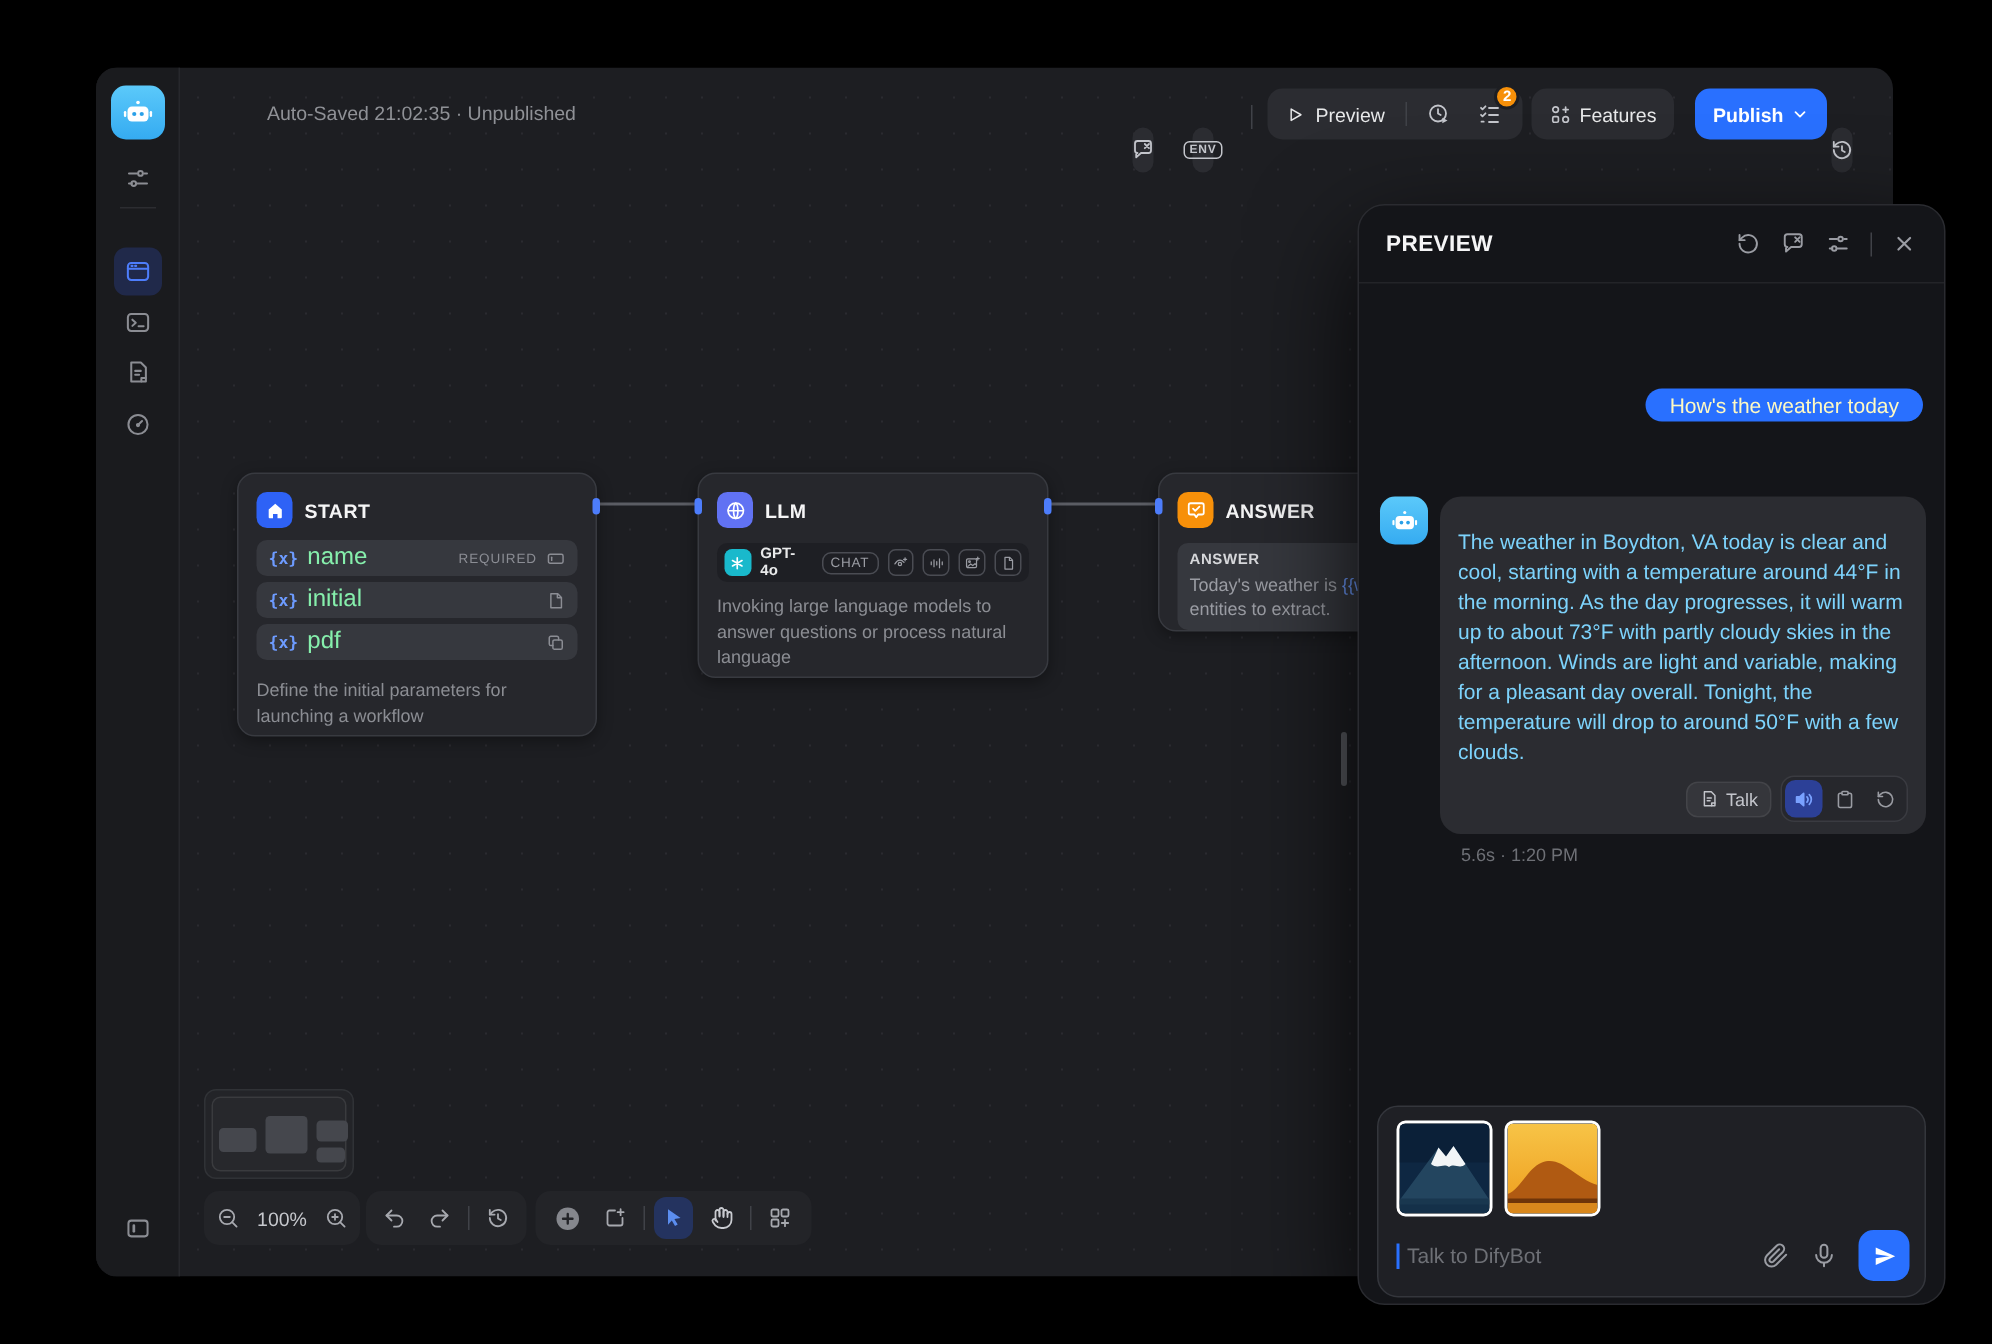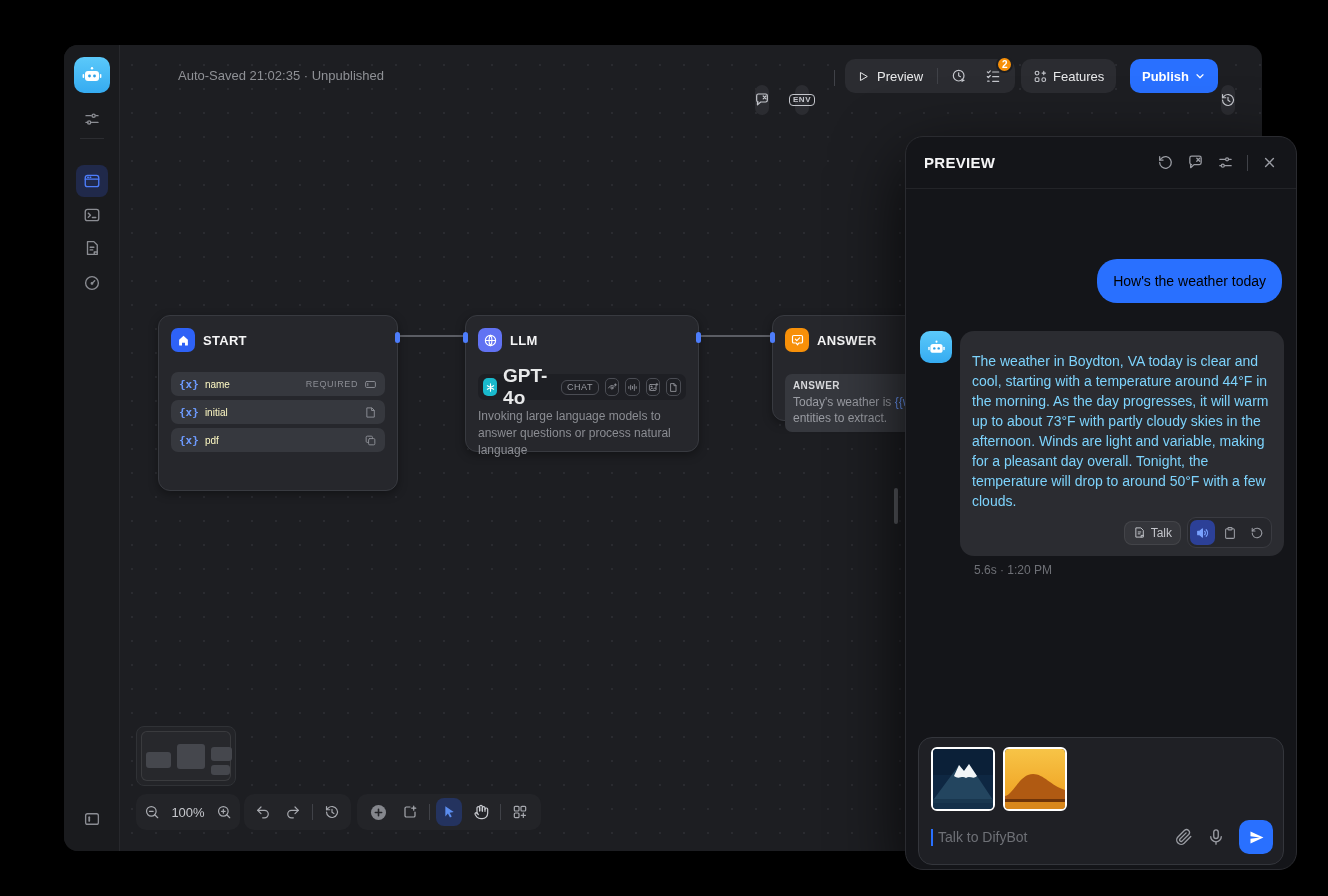--- a/index.html
+++ b/index.html
@@ -41,38 +41,38 @@
   .badge { position:absolute; top:-7px; right:-7px; min-width:17px; height:17px; border-radius:9px;
     background:var(--orange,#f79009); color:#fff; font-size:10px; font-weight:700;
     display:flex; align-items:center; justify-content:center; border:2px solid #1d1e22; }
   .publish { position:absolute; top:14px; height:34px; border-radius:10px; background:var(--accent,#2970ff);
     color:#fff; font-size:13px; font-weight:600; display:flex; align-items:center; gap:5px; padding:0 12px; }
 
   
   .edge { position:absolute; height:2px; background:#5b5d64; z-index:1; }
   .node { position:absolute; background:#26272c; border:1px solid #383a40; border-radius:12px;
     z-index:2; box-shadow:0 3px 10px rgba(0,0,0,.35); }
-  .node-head { display:flex; align-items:center; gap:8px; padding:12px 12px 20px; }
+  .node-head { display:flex; align-items:center; gap:8px; padding:12px 12px 8px; }
   .node-ic { width:24px; height:24px; border-radius:7px; display:flex; align-items:center; justify-content:center; color:#fff; }
   .node-ic .icon { width:15px; height:15px; }
   .node-title { font-size:13px; font-weight:700; color:#f5f5f6; letter-spacing:.3px; }
   .node-desc { font-size:12px; line-height:17px; color:#8b8d93; padding:8px 12px 12px; }
   .nub { position:absolute; width:5px; height:11px; border-radius:3px; background:#4d7dfb; top:16px; z-index:3; }
   .var-row { display:flex; align-items:center; gap:6px; height:24px; background:#36383e;
     border-radius:7px; padding:0 8px; margin:0 12px 4px; }
   .var-x { font-family:"DejaVu Sans Mono",monospace; font-size:11px; font-weight:600; color:#6d9bff; }
-  .var-name { font-size:10px; color:#fef9c3; }
+  .var-name { font-size:16px; color:#86efac; }
   .var-tag { margin-left:auto; font-size:9px; letter-spacing:.6px; color:#8b8d94; }
   .var-ic { width:13px; height:13px; color:#8b8d94; }
   .model-row { display:flex; align-items:center; gap:6px; height:26px; background:#1e1f24;
     border-radius:7px; margin:2px 12px 0; padding:0 5px; }
   .openai-chip { width:18px; height:18px; border-radius:5px; background:#19b9cc; color:#fff;
     display:flex; align-items:center; justify-content:center; }
   .openai-chip .icon { width:11px; height:11px; }
-  .model-name { font-size:19px; font-weight:600; color:#e8e9ea; }
+  .model-name { font-size:10px; font-weight:600; color:#e8e9ea; }
   .chat-badge { margin-left:auto; border:1px solid #4a4c53; border-radius:6px; color:#9a9ca3;
     font-size:9px; letter-spacing:.5px; padding:2px 5px; line-height:1; }
   .cap { width:18px; height:18px; border:1px solid #4a4c53; border-radius:5px; color:#9a9ca3;
     display:flex; align-items:center; justify-content:center; }
   .cap .icon { width:11px; height:11px; }
   .ans-box { background:#36383e; border-radius:7px; margin:2px 12px 12px; padding:6px 8px; width:216px; }
   .ans-label { font-size:10px; font-weight:700; letter-spacing:.4px; color:#d7d8db; margin-bottom:3px; }
   .ans-text { font-size:12px; line-height:16px; color:#9a9ca3; white-space:nowrap; overflow:hidden; }
   .ans-var { color:#6d9bff; }
 
@@ -91,22 +91,22 @@
 
   
   #panel { position:absolute; left:905px; top:136px; width:392px; height:734px;
     background:#141519; border:1px solid #2a2b30; border-radius:18px; z-index:10;
     box-shadow:0 24px 70px rgba(0,0,0,.8); display:flex; flex-direction:column; overflow:hidden; }
   .panel-head { height:52px; display:flex; align-items:center; padding:0 18px; gap:13px;
     border-bottom:1px solid #232428; flex:none; }
   .panel-title { font-size:15px; font-weight:700; color:#f5f5f6; letter-spacing:.3px; margin-right:auto; }
   .ph-ic { width:17px; height:17px; color:#9a9ca3; }
   .chat { flex:1; position:relative; padding:20px 16px 0; overflow:hidden; }
-  .user-bubble { position:absolute; right:14px; top:70px; background:var(--accent,#2970ff); color:#000000;
-    font-size:14px; padding:14px 16px; border-radius:20px; }
+  .user-bubble { position:absolute; right:14px; top:70px; background:var(--accent,#2970ff); color:#fef9c3;
+    font-size:14px; padding:3px 16px; border-radius:20px; }
   .bot-row { position:absolute; left:14px; top:142px; right:12px; display:flex; gap:8px; }
   .bot-card { background:#2b2c31; border-radius:14px; padding:10px 12px 8px; flex:1; }
   .wf-chip { display:flex; align-items:center; gap:7px; height:30px; background:#3a3b41;
     border-radius:8px; padding:0 9px; }
   .wf-chip .txt { font-size:12px; font-weight:500; color:#d7d8db; }
   .bot-msg { font-size:14px; line-height:20px; color:#7dd3fc; margin-top:10px; }
   .card-actions { display:flex; align-items:center; justify-content:flex-end; gap:6px; margin-top:6px; }
   .logs-chip { display:flex; align-items:center; gap:5px; padding:4px 8px; border-radius:8px;
     background:rgba(255,255,255,.05); border:1px solid rgba(255,255,255,.07); color:#c3c5cb; font-size:12px; }
   .ops-chip { display:flex; align-items:center; gap:2px; padding:2px; border-radius:9px;
@@ -329,20 +329,21 @@
       <span class="var-x">{x}</span>
       <span class="var-name">pdf</span>
       <span class="var-tag"></span>
       <span class="icon var-ic" style="margin-left:auto;">
           <svg viewBox="0 0 24 24" fill="none" stroke="currentColor" stroke-width="1.8" stroke-linecap="round" stroke-linejoin="round">
             <rect x="8.5" y="8.5" width="11.5" height="11.5" rx="2"></rect>
             <path d="M15.5 8.5V6a2 2 0 0 0-2-2H6a2 2 0 0 0-2 2v7.5a2 2 0 0 0 2 2h2.5"></path>
           </svg>
         </span>
     </div>
+    <div class="node-desc">Define the initial parameters for launching a workflow</div>
   </div>
 
   <div class="node" style="left:401px; top:270px; width:234px; height:137px;">
     <div class="nub" style="left:-3px;"></div>
     <div class="nub" style="right:-3px;"></div>
     <div class="node-head">
       <div class="node-ic" style="background:var(--llm_indigo,#6172f3);">
         <span class="icon">
             <svg viewBox="0 0 24 24" fill="none" stroke="currentColor" stroke-width="1.8" stroke-linecap="round" stroke-linejoin="round">
               <circle cx="12" cy="12" r="8.2"></circle>

